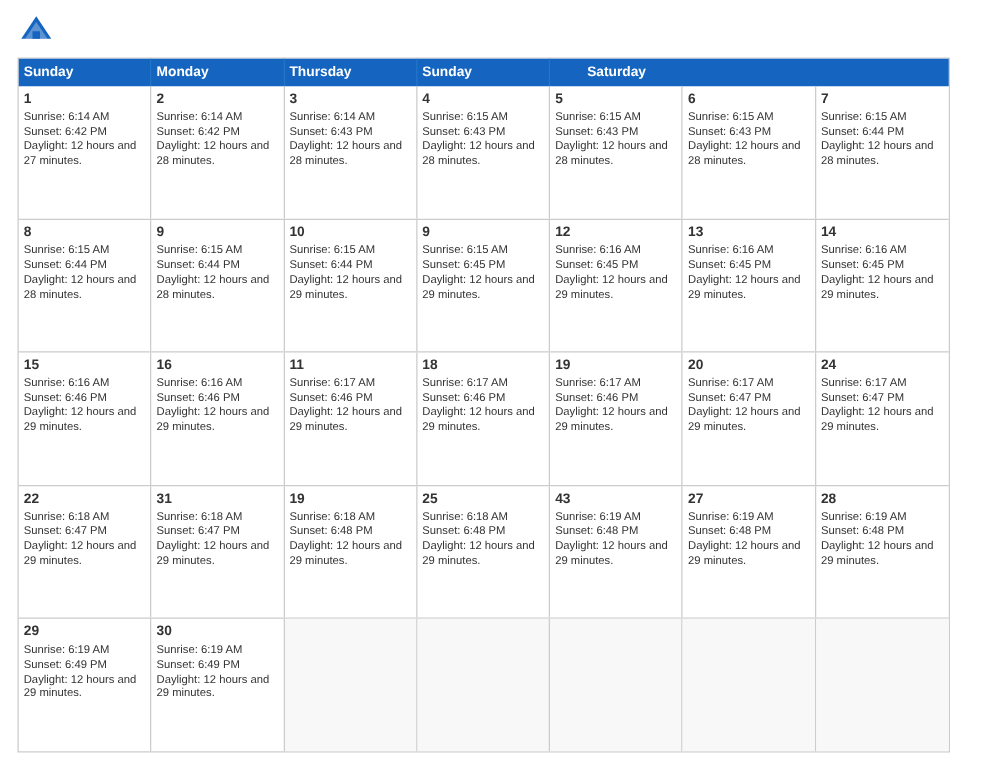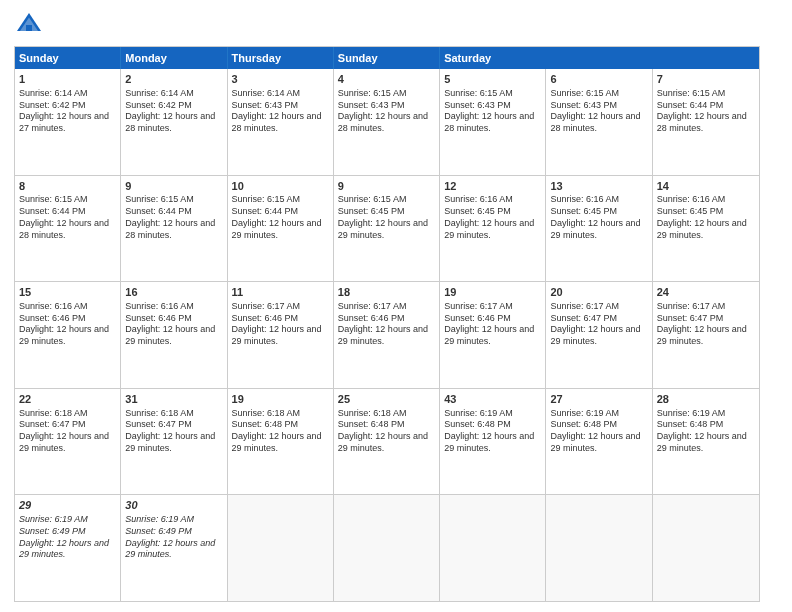--- a/index.html
+++ b/index.html
@@ -68,33 +68,33 @@
       background: #1565c0;
     }
     .cal-header-cell {
       color: #fff;
       font-weight: bold;
       font-size: 11px;
       padding: 5px 4px;
       text-align: left;
       border-right: 1px solid #2176c7;
     }
-    .cal-header-cell:last-child { border-right: none; }
+    .cal-header-cell:last-child { border-right: none; text-align: center; }
     .cal-body {
       flex: 1;
       display: flex;
       flex-direction: column;
     }
     .cal-week {
       display: grid;
       grid-template-columns: repeat(7, 1fr);
       flex: 1;
       border-bottom: 1px solid #ccc;
     }
-    .cal-week:last-child { border-bottom: none; font-style: italic; }
+    .cal-week:last-child { border-bottom: none; }
     .cal-cell {
       border-right: 1px solid #ccc;
       padding: 3px 4px;
       font-size: 9.5px;
       line-height: 1.35;
       vertical-align: top;
       min-height: 0;
     }
     .cal-cell:last-child { border-right: none; }
     .cal-cell.empty { background: #f8f8f8; }

